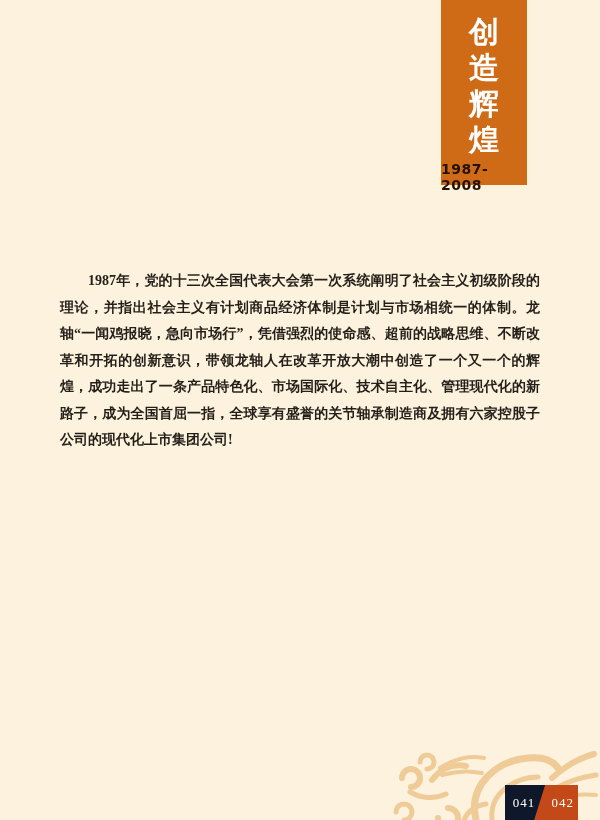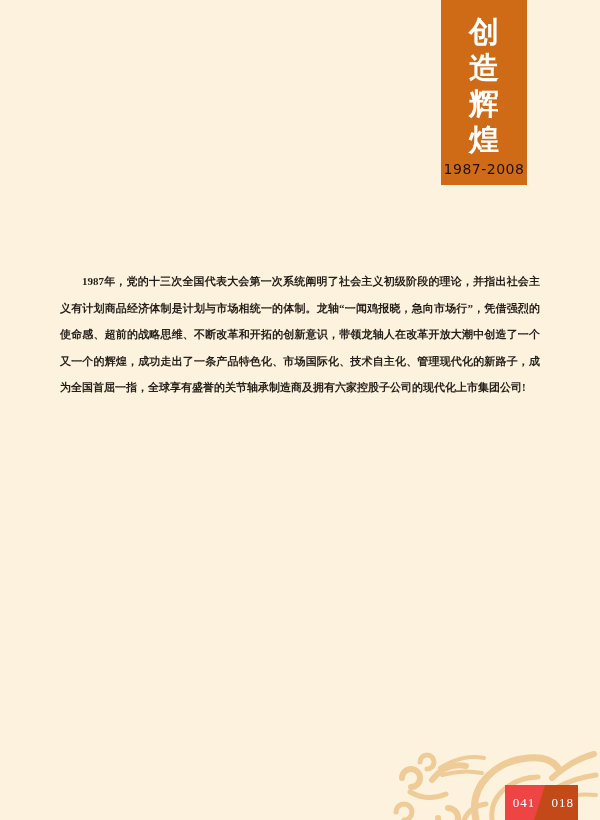--- a/index.html
+++ b/index.html
@@ -13,36 +13,36 @@
     position:absolute;left:441px;top:0;width:86px;height:185px;
     background:#cf6b17;
     display:flex;flex-direction:column;align-items:center;
     padding-top:14px;box-sizing:border-box;
   }
   .era-banner .char{
     color:#ffffff;font-weight:bold;font-size:30px;line-height:36px;
     font-family:"DejaVu Serif","Liberation Serif",serif;
   }
   .era-banner .years{
-    margin-top:3px;color:#241103;font-weight:normal;font-size:14px;
+    margin-top:3px;color:#241103;font-weight:bold;font-size:14px;
     letter-spacing:0.5px;font-family:"DejaVu Sans","Liberation Sans",sans-serif;
   }
   
   .body-text{
     position:absolute;left:60px;top:268px;width:480px;
-    color:#241f19;font-weight:bold;font-size:11px;line-height:26.5px;
+    color:#241f19;font-weight:bold;font-size:14px;line-height:26.5px;
     text-align:justify;
   }
   .body-text p{margin:0;text-indent:2em;}
   
   .pattern{position:absolute;left:380px;top:740px;width:220px;height:80px;}
   
   .page-box{
     position:absolute;left:505px;top:785px;width:73px;height:35px;
-    background:#ef4444;overflow:hidden;text-align:right;
+    background:#0f172a;overflow:hidden;text-align:right;
   }
   .page-box .right-seg{
     position:absolute;inset:0;background:#c34a18;
     clip-path:polygon(55% 0,100% 0,100% 100%,40% 100%);
   }
   .page-box .num{
     position:absolute;top:0;height:100%;display:flex;align-items:center;justify-content:center;
     color:#ffffff;font-size:13px;letter-spacing:1px;
     font-family:"Liberation Serif","DejaVu Serif",serif;
   }
@@ -85,14 +85,14 @@
 
     <path d="M16 72 a8 8 0 1 1 8 8" stroke-width="5"></path>
     <path d="M58 78 a10 10 0 1 0 10 -10" stroke-width="6"></path>
     <path d="M84 80 q6 -14 22 -16" stroke-width="5"></path>
   </g>
 </svg>
 
 <div class="page-box">
   <div class="right-seg"></div>
   <span class="num left">041</span>
-  <span class="num right">018</span>
+  <span class="num right">042</span>
 </div>
 
 </body></html>

